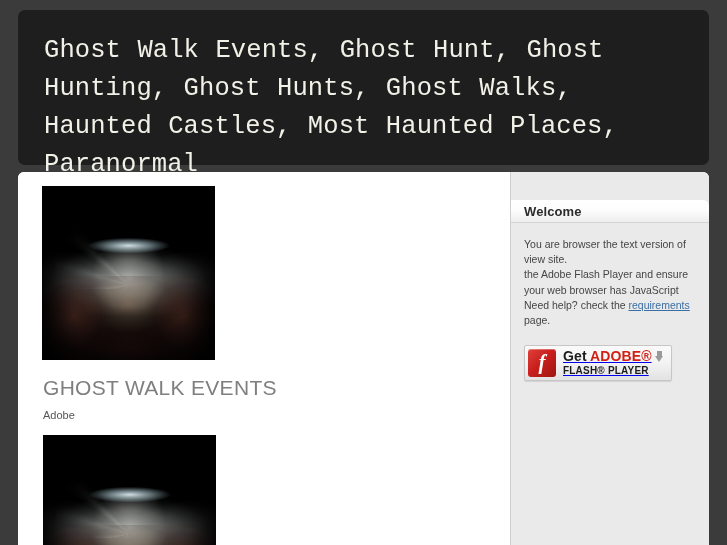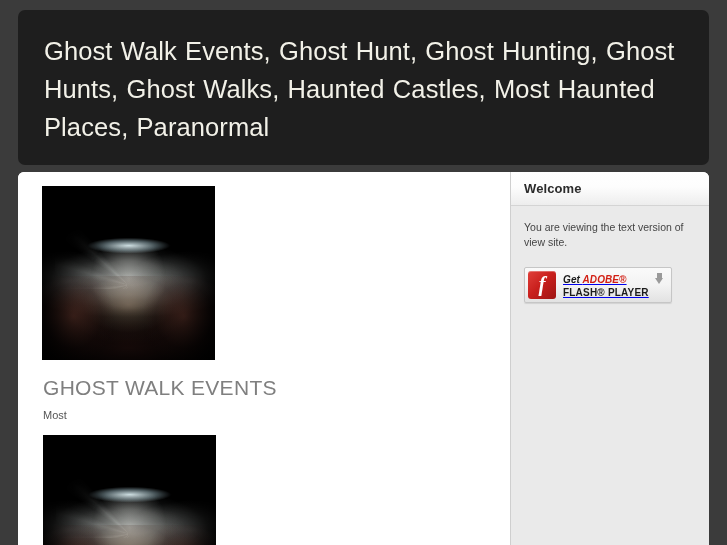--- a/index.html
+++ b/index.html
@@ -33,20 +33,21 @@
     height: 155px;
   }
   .site-title {
     color: #f2f1e8;
     font-size: 25.5px;
     font-weight: 400;
     line-height: 38px;
     letter-spacing: 0.1px;
     margin: 0;
     word-spacing: 1px;
+    font-family: Liberation Mono, monospace;
   }
 
   
   .columns {
     display: flex;
     margin-top: 7px;
     height: 373px;
     border-radius: 6px 6px 0 0;
     overflow: hidden;
     background: #ffffff;
@@ -156,28 +157,29 @@
     margin: 8px 0 0 1px;
     line-height: 14px;
   }
   .second-photo-wrap {
     margin-top: 13px;
     margin-left: 1px;
   }
 
   
   .side-head {
-    height: 34px;
+    height: 23px;
     background: linear-gradient(to bottom, #ffffff 0%, #fdfdfd 45%, #ededed 100%);
     border-bottom: 1px solid #d4d4d4;
     box-sizing: border-box;
     padding: 0 0 0 13px;
     display: flex;
     align-items: center;
     border-top-right-radius: 6px;
+    margin-top: 28px;
   }
   .side-head-title {
     font-size: 13px;
     font-weight: bold;
     color: #2c2c2c;
     letter-spacing: 0.1px;
   }
   .side-body {
     padding: 14px 12px 0 13px;
   }
@@ -230,26 +232,25 @@
     font-size: 21px;
     line-height: 1;
     padding-bottom: 1px;
   }
   .flash-txt {
     margin-left: 7px;
     line-height: 11.5px;
     flex: 1 1 auto;
   }
   .flash-line1 {
-    font-size: 10px;
+    font-size: 14px;
     font-weight: bold;
     color: #1c1c1c;
     letter-spacing: 0.1px;
     white-space: nowrap;
-    font-style: italic;
   }
   .flash-line1 .adobe-red { color: #d21f14; }
   .flash-line2 {
     font-size: 10px;
     font-weight: bold;
     color: #1c1c1c;
     letter-spacing: 0.2px;
     white-space: nowrap;
   }
   .flash-arrow {
@@ -293,21 +294,21 @@
 
       <div class="ghost-photo">
         <div class="g-rays"></div>
         <div class="g-halo"></div>
         <div class="g-wings"></div>
         <div class="g-hands"></div>
         <div class="g-vig"></div>
       </div>
 
       <div class="content-heading">GHOST WALK EVENTS</div>
-      <div class="content-sub">Most</div>
+      <div class="content-sub">Adobe</div>
 
       <div class="second-photo-wrap">
         <div class="ghost-photo">
           <div class="g-rays"></div>
           <div class="g-halo"></div>
           <div class="g-wings"></div>
           <div class="g-hands"></div>
           <div class="g-vig"></div>
         </div>
       </div>
@@ -315,23 +316,26 @@
     </main>
 
     <aside class="side-col">
 
       <div class="side-head">
         <span class="side-head-title">Welcome</span>
       </div>
 
       <div class="side-body">
         <p class="side-text">
-          <span class="ln">You are viewing the text version of</span>
+          <span class="ln">You are browser the text version of</span>
           <span class="ln">view site.</span>
+          <span class="ln">the Adobe Flash Player and ensure</span>
+          <span class="ln">your web browser has JavaScript</span>
         </p>
+        <p class="side-text"><span>Need help? check the </span><a href="#" class="req-link">requirements</a><span> page.</span></p>
 
         <a href="#" class="flash-badge">
           <span class="flash-f">
             <span class="f-glyph">f</span>
           </span>
           <span class="flash-txt">
             <span class="flash-line1"><span>Get </span><span class="adobe-red">ADOBE®</span></span>
             <span class="flash-line2">FLASH® PLAYER</span>
           </span>
           <span class="flash-arrow">

